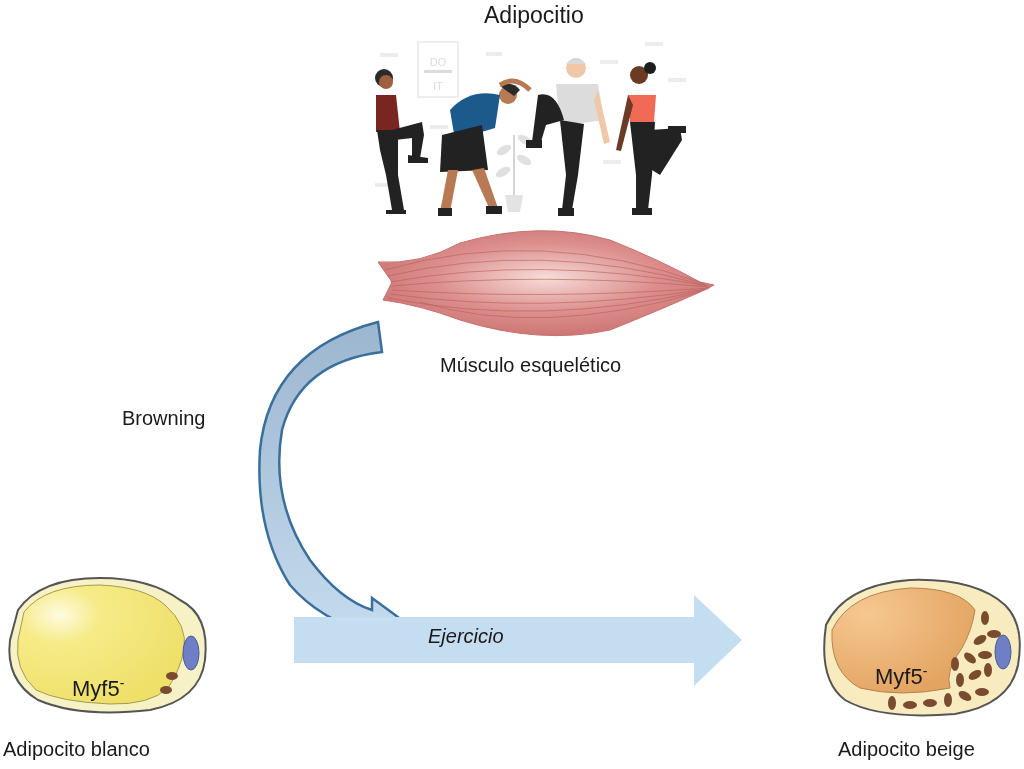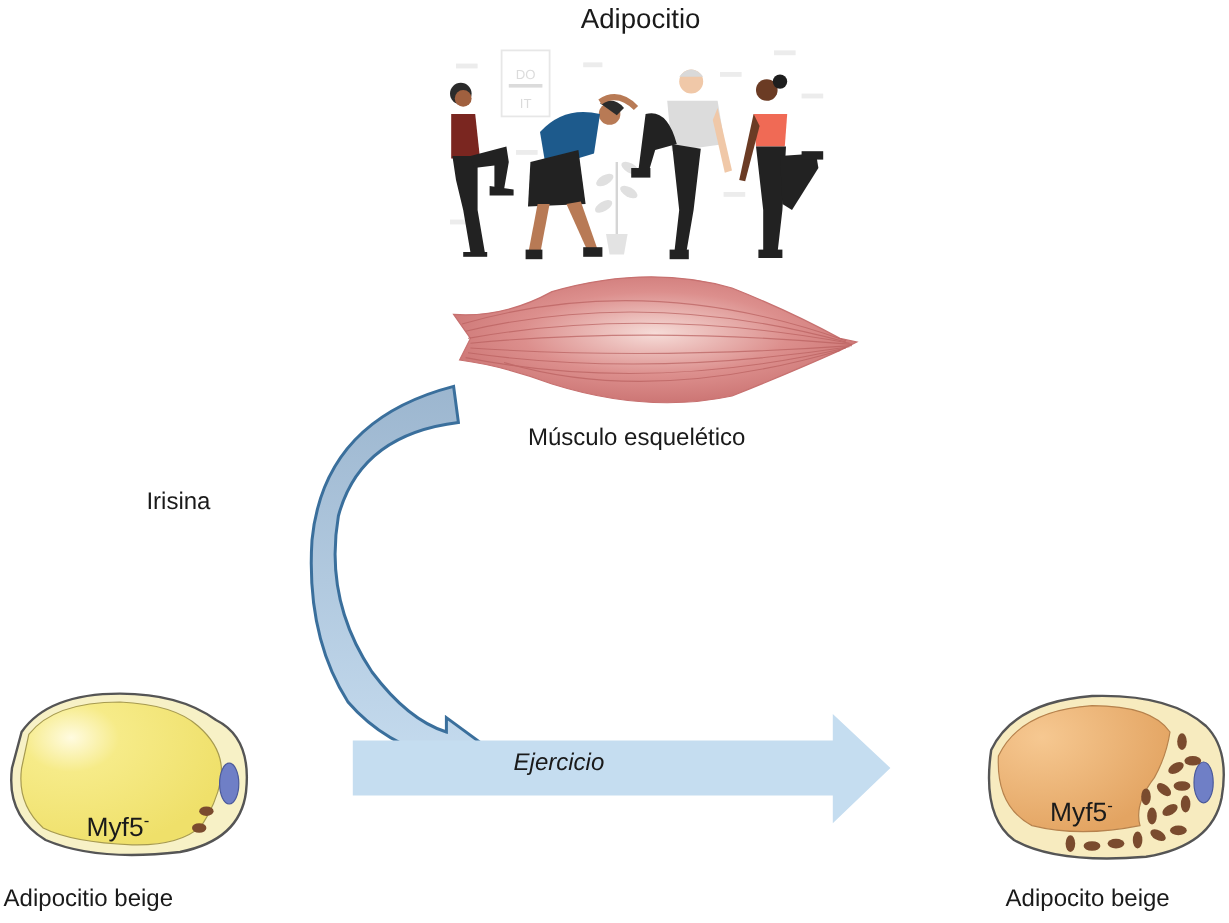--- a/index.html
+++ b/index.html
@@ -155,24 +155,24 @@
       <ellipse cx="930" cy="703" rx="7" ry="4"></ellipse>
       <ellipse cx="910" cy="705" rx="7" ry="4"></ellipse>
       <ellipse cx="892" cy="703" rx="4" ry="7"></ellipse>
       <ellipse cx="982" cy="692" rx="7" ry="4"></ellipse>
       <ellipse cx="955" cy="664" rx="4" ry="7"></ellipse>
     </g>
   </g>
 </svg>
 
 <div class="label" style="left:440px; top:354px;">Músculo esquelético</div>
-<div class="label" style="left:122px; top:407px;">Irisina</div>
+<div class="label" style="left:122px; top:407px;">Browning</div>
 <div class="label" style="left:428px; top:625px; font-style:italic;">Ejercicio</div>
 
 <div class="label" style="left:72px; top:675px; font-size:22px;">
   <span>Myf5</span><sup style="font-size:14px;">-</sup>
 </div>
 <div class="label" style="left:875px; top:663px; font-size:22px;">
   <span>Myf5</span><sup style="font-size:14px;">-</sup>
 </div>
 
-<div class="label" style="left:3px; top:738px;">Adipocitio beige</div>
+<div class="label" style="left:3px; top:738px;">Adipocito blanco</div>
 <div class="label" style="left:838px; top:738px;">Adipocito beige</div>
 
 </body></html>

